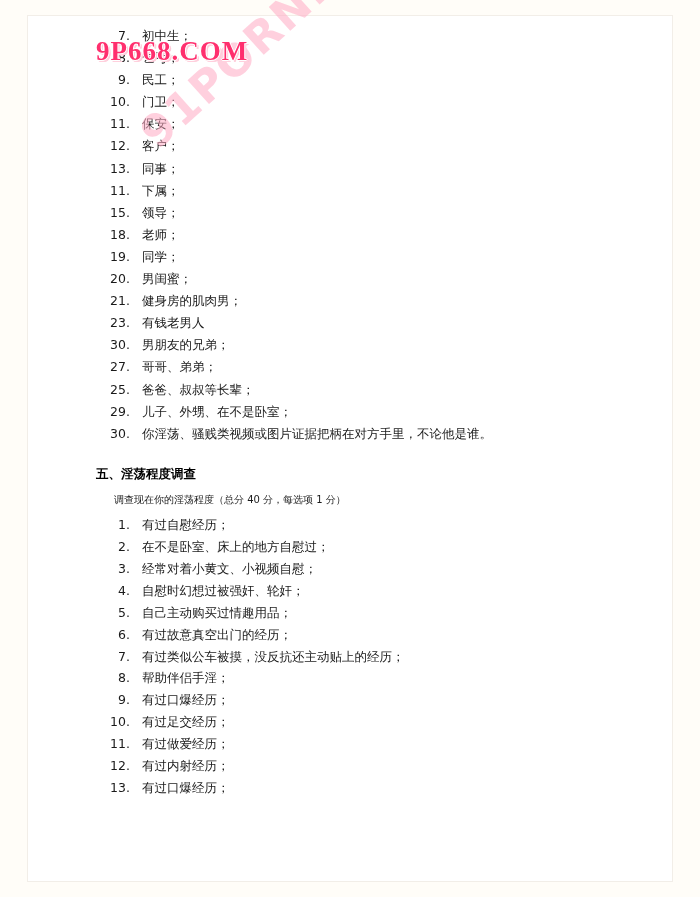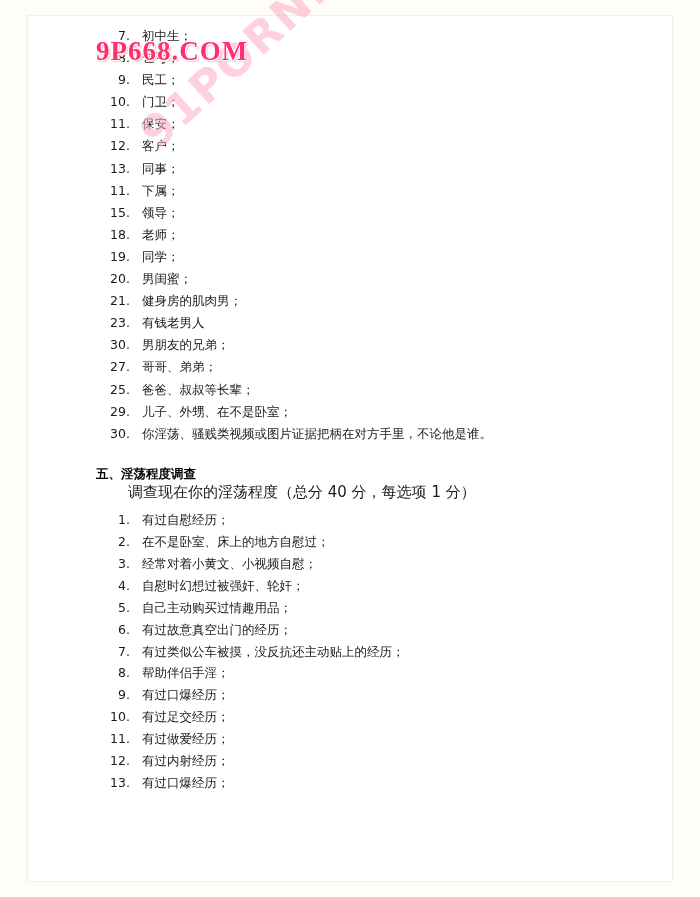--- a/index.html
+++ b/index.html
@@ -86,29 +86,30 @@
     padding-right: 12px;
     flex: 0 0 auto;
     font-size: 12.5px;
   }
   .row .txt {
     flex: 1 1 auto;
   }
 
   .section-head {
     margin-top: 26px;
+    margin-bottom: 10px;
     font-size: 12.5px;
     font-weight: bold;
     color: #000;
     font-family: "DejaVu Sans", sans-serif;
   }
   .section-sub {
-    margin-left: 32px;
+    margin-left: 18px;
     margin-bottom: 12px;
-    font-size: 15px;
+    font-size: 10px;
     color: #1a1a1a;
     font-family: "DejaVu Sans", sans-serif;
   }
   .list-b .row {
     margin-bottom: 9.4px;
   }
 </style>
 </head>
 <body>
 

